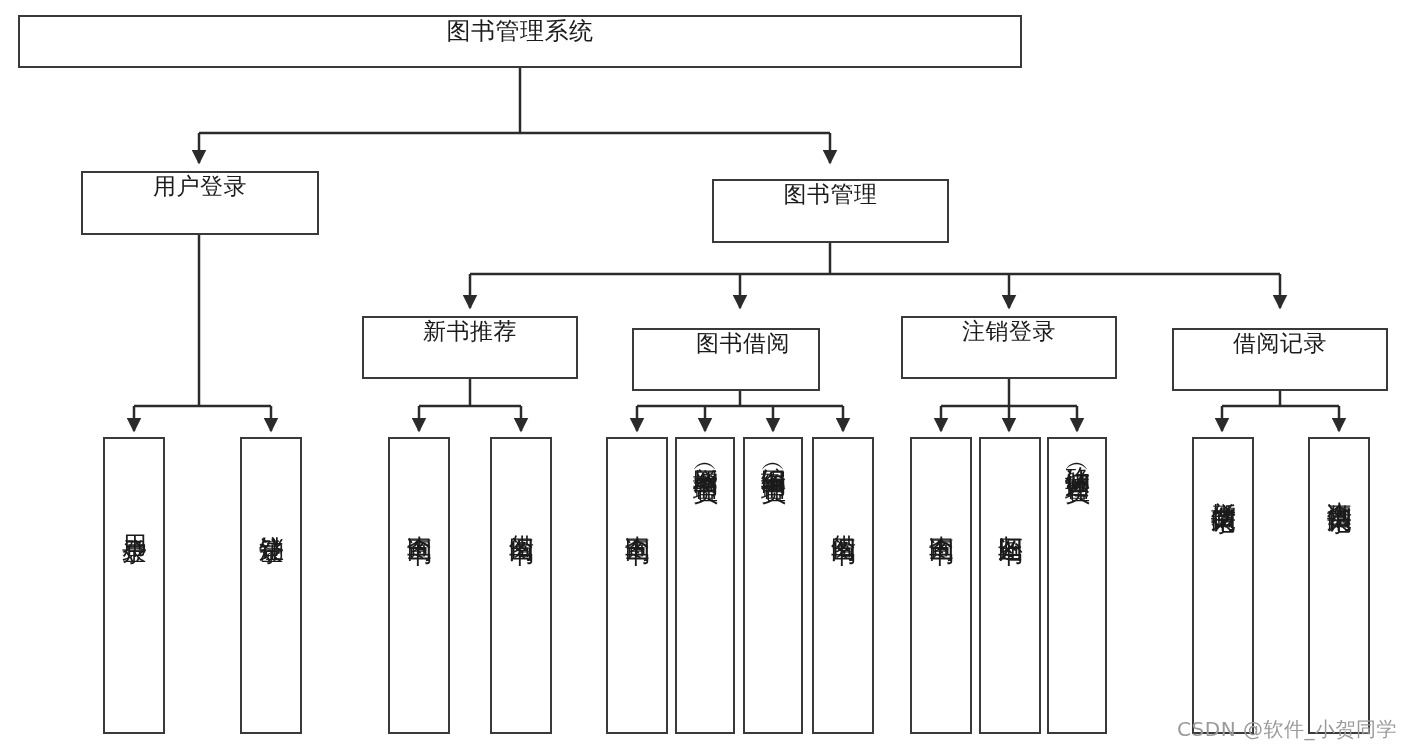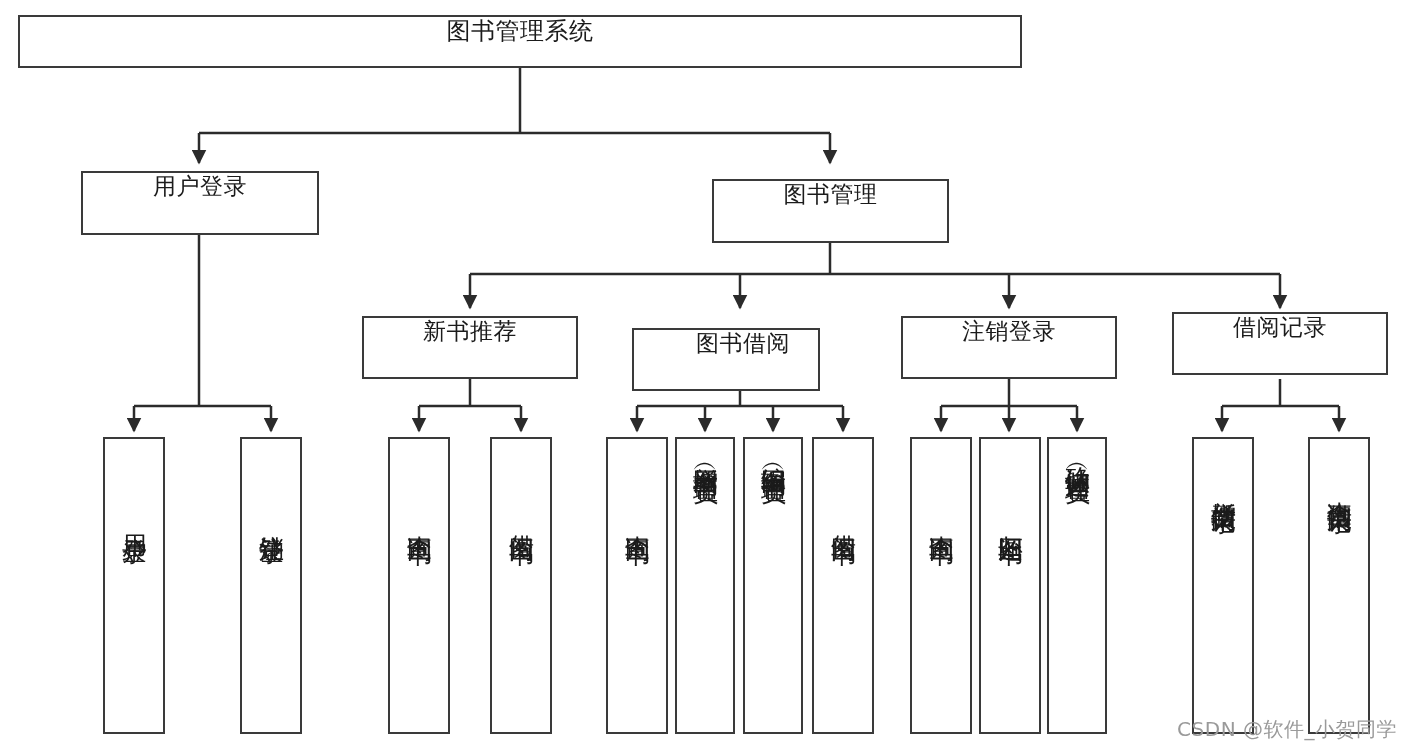--- a/index.html
+++ b/index.html
@@ -140,21 +140,21 @@
   </div>
 
   <div class="node h-node" style="left:632px;top:328px;width:188px;height:63px;padding-left:34px;">
     <span class="label">图书借阅</span>
   </div>
 
   <div class="node h-node" style="left:901px;top:316px;width:216px;height:63px;">
     <span class="label">注销登录</span>
   </div>
 
-  <div class="node h-node" style="left:1172px;top:312px;width:216px;height:63px;">
+  <div class="node h-node" style="left:1172px;top:328px;width:216px;height:63px;">
     <span class="label">借阅记录</span>
   </div>
 
   <div class="node v-node" style="left:103px;top:437px;width:62px;height:297px;padding-top:76px;">
     <span class="label">用户登录</span>
   </div>
 
   <div class="node v-node" style="left:240px;top:437px;width:62px;height:297px;padding-top:76px;">
     <span class="label">注销登录</span>
   </div>

